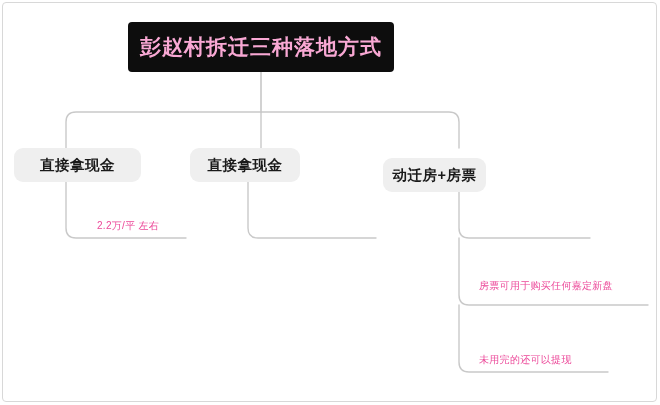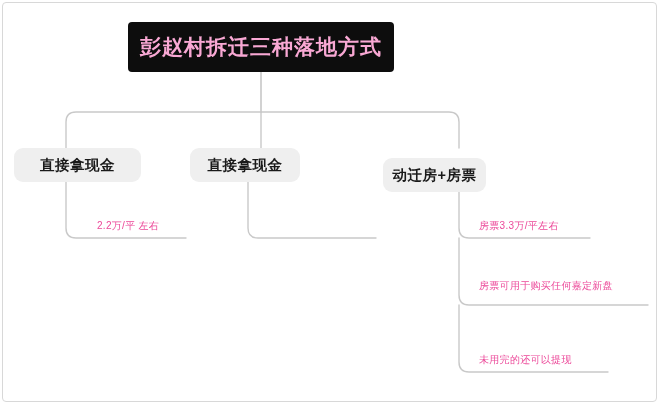--- a/index.html
+++ b/index.html
@@ -111,19 +111,18 @@
     <span>直接拿现金</span>
   </div>
 
   <div class="node node-branch" style="left:383px; top:148px; width:103px;margin-top:10px;">
     <span>动迁房+房票</span>
   </div>
 
   <div class="leaf-label" style="left:97px; top:219px;">2.2万/平 左右</div>
 
 
-  <div class="leaf-label" style="left:479px; top:219px;">房票3.3万/平左右</div>
 
   <div class="leaf-label" style="left:479px; top:279px;">房票可用于购买任何嘉定新盘</div>
 
   <div class="leaf-label" style="left:479px; top:353px;">未用完的还可以提现</div>
 
 </div>
 
 </body></html>

